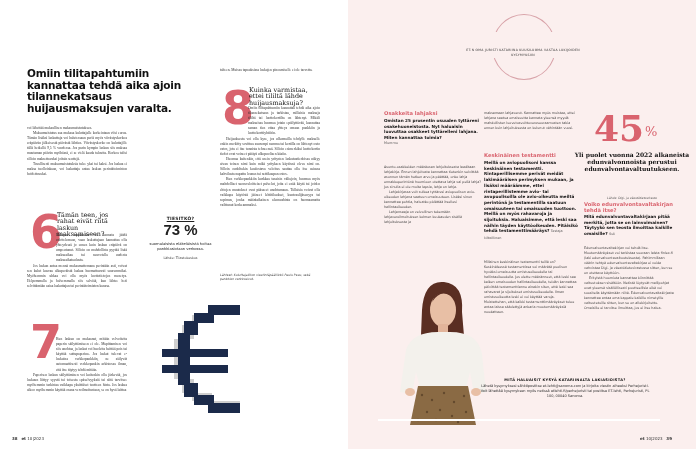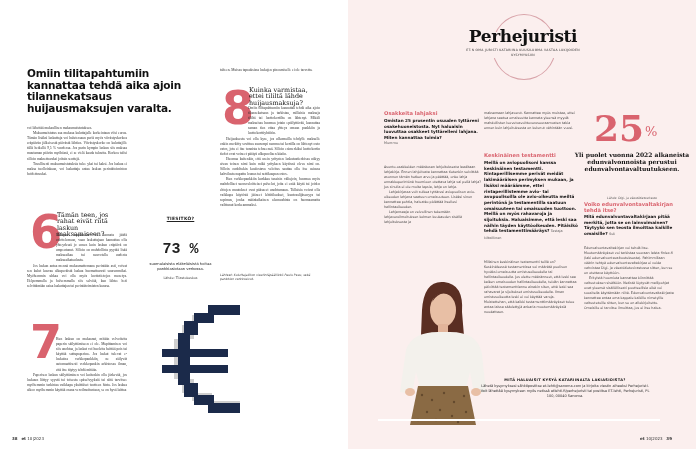--- a/index.html
+++ b/index.html
@@ -9,21 +9,21 @@
 .page-right{position:absolute;left:348px;top:0;width:348px;height:449px;background:#fbefee}
 .headline{position:absolute;left:27px;top:68px;width:180px;font-family:"DejaVu Sans",sans-serif;font-weight:bold;font-size:10.5px;line-height:11.5px;color:#111;letter-spacing:-0.2px}
 .body{font-size:3.6px;line-height:5.1px;color:#333;text-align:justify}
 .col{position:absolute}
 .body p{margin:0;text-indent:6px}
 .body p.ni{text-indent:0}
 .big-num{position:absolute;font-family:"DejaVu Sans",sans-serif;font-weight:bold;color:#d9636e;font-size:46px;line-height:40px}
 .sub-h{position:absolute;font-family:"DejaVu Serif",serif;font-weight:normal;font-size:6.4px;line-height:6.3px;color:#111}
 .tiesitko{position:absolute;left:148px;top:216px;width:65px;text-align:center}
 .tiesitko .lab{font-family:"DejaVu Sans",sans-serif;font-weight:bold;font-size:4.4px;text-decoration:underline;letter-spacing:0.3px}
-.tiesitko .pct{font-family:Liberation Mono, monospace;font-weight:bold;font-size:15px;margin-top:20px;line-height:18px}
+.tiesitko .pct{font-family:Liberation Sans, sans-serif;font-weight:bold;font-size:15px;margin-top:0;line-height:18px}
 .tiesitko .desc{font-family:"DejaVu Sans",sans-serif;font-size:3.7px;line-height:4.8px;margin-top:3px}
 .tiesitko .src{font-family:"DejaVu Sans",sans-serif;font-size:3.3px;margin-top:4px;color:#444}
 .euro{position:absolute;left:160px;top:305px}
 .folio{position:absolute;font-family:"DejaVu Sans",sans-serif;font-size:4px;color:#333}
 .folio b{font-weight:bold}
 .source{position:absolute;font-family:"DejaVu Sans",sans-serif;font-style:italic;font-size:3.1px;line-height:4px;color:#444}
 
 .ring{position:absolute;left:144px;top:14px;width:64px;height:66px;border:0.7px solid #d8a3a9;border-radius:50%}
 .ring-mask{position:absolute;left:126px;top:32px;width:100px;height:26px;background:#fbefee}
 .brand{position:absolute;left:120px;top:26px;width:110px;text-align:center;font-family:"DejaVu Serif",serif;font-weight:bold;font-size:17px;color:#111;letter-spacing:-0.4px}
@@ -106,21 +106,20 @@
   <div class="folio" style="left:12px;top:436px">
     <b>38</b>
     &nbsp;&nbsp;<b>et</b>
     <span>10|2023</span>
   </div>
 </div>
 
 <div class="page-right">
   <div class="ring"></div>
   <div class="ring-mask"></div>
-  <div class="brand">Perhejuristi</div>
   <div class="brand-sub">ET:N OMA JURISTI KATARIINA KUUSILUOMA VASTAA LUKIJOIDEN KYSYMYKSIIN</div>
 
   <div class="rh" style="left:36px;top:111px;width:100px">Osakkeita lahjaksi</div>
   <div class="rq" style="left:36px;top:118px;width:100px">
     <span>Omistan 25 prosentin osuuden tyttäreni osakehuoneistosta. Nyt haluaisin luovuttaa osakkeet tyttärelleni lahjana. Miten kannattaa toimia?</span>
     <div class="sig">Mummu</div>
   </div>
   <div class="rbody" style="left:36px;top:165px;width:100px">
     <p class="ni">Asunto-osakkeiden määräosan lahjoituksesta laaditaan lahjakirja. Ennen lahjoitusta kannattaa tietenkin selvittää asunnon tämän hetken arvo ja päättää, onko lahja ennakkoperintönä huomioon otettava lahja vai peliä lahja? Jos sinulla ei ole muita lapsia, lahja on lahja.</p>
     <p>Lahjakirjassa voit sulkea tyttäresi aviopuolison avio-oikeuden lahjana saatuun omaisuuteen. Lisäksi sinun kannattaa pohtia, haluatko pidättää itsellesi hallintaoikeuden.</p>
@@ -133,21 +132,21 @@
   <div class="rh" style="left:136px;top:153px;width:95px">Keskinäinen testamentti</div>
   <div class="rq" style="left:136px;top:160px;width:94px">
     <span>Meillä on aviopuolisoni kanssa keskinäinen testamentti. Rintaperillisemme perivät meidät lakimääräisen perimyksen mukaan, ja lisäksi määräämme, ettei rintaperillistemme avio- tai avopuolisoilla ole avio-oikeutta meiltä perintönä ja testamentilla saatuun omaisuuteen tai omaisuuden tuottoon. Meillä on myös rahavaroja ja sijoituksia. Haluaisimme, että leski saa näihin täyden käyttöoikeuden. Pitäisikö tehdä testamenttimääräys?</span>
     <span class="sig">Testaja kiltoillinen</span>
   </div>
   <div class="rbody" style="left:136px;top:260px;width:94px">
     <p class="ni">Millainen keskinäinen testamentti teillä on? Keskinäisessä testamentissa voi määrätä puolison hyväksi omaisuutta omistusoikeudella tai hallintaoikeudella. Jos olette määränneet, että leski saa kaiken omaisuuden hallintaoikeudella, teidän kannattaa päivittää testamenttianne ainakin siten, että leski saa rahavarat ja sijoitukset omistusoikeudella. Ilman omistusoikeutta leski ei voi käyttää varoja. Muistattehan, että kaikki testamenttimääräykset tulee antaa laissa säädettyjä ankaria muotomääräyksiä noudattaen.</p>
   </div>
 
   <div class="stat51" style="left:234px;top:110px">
-    <div class="n">25</div>
+    <div class="n">45</div>
     <div class="p">%</div>
     <div class="t">Yli puolet vuonna 2022 alkaneista edunvalvonnoista perustui edunvalvontavaltuutukseen.</div>
     <div class="s">Lähde: Digi- ja väestötietovirasto</div>
   </div>
 
   <div class="rh" style="left:236px;top:202px;width:90px">Voiko edunvalvontavaltakirjan tehdä itse?</div>
   <div class="rq" style="left:236px;top:214px;width:90px">
     <span>Mitä edunvalvontavaltakirjaan pitää merkitä, jotta se on lainvoimainen? Täytyykö sen teosta ilmoittaa kaikille omaisille?</span>
     <span class="sig">Suli</span>
   </div>

